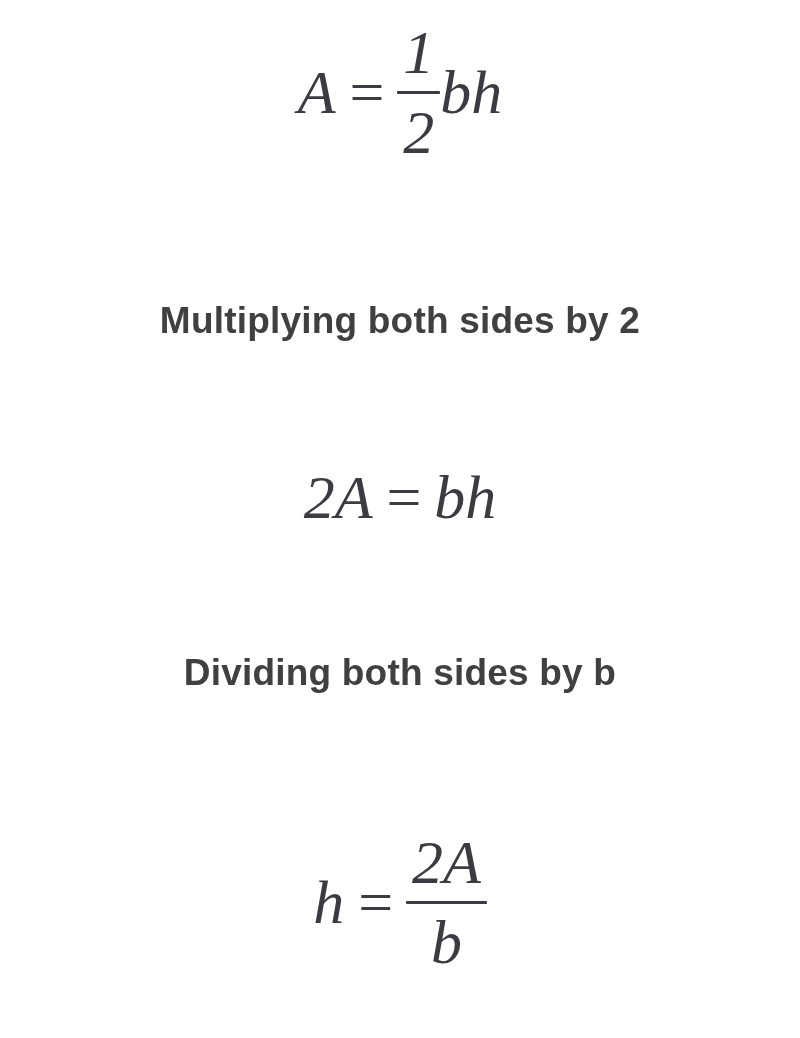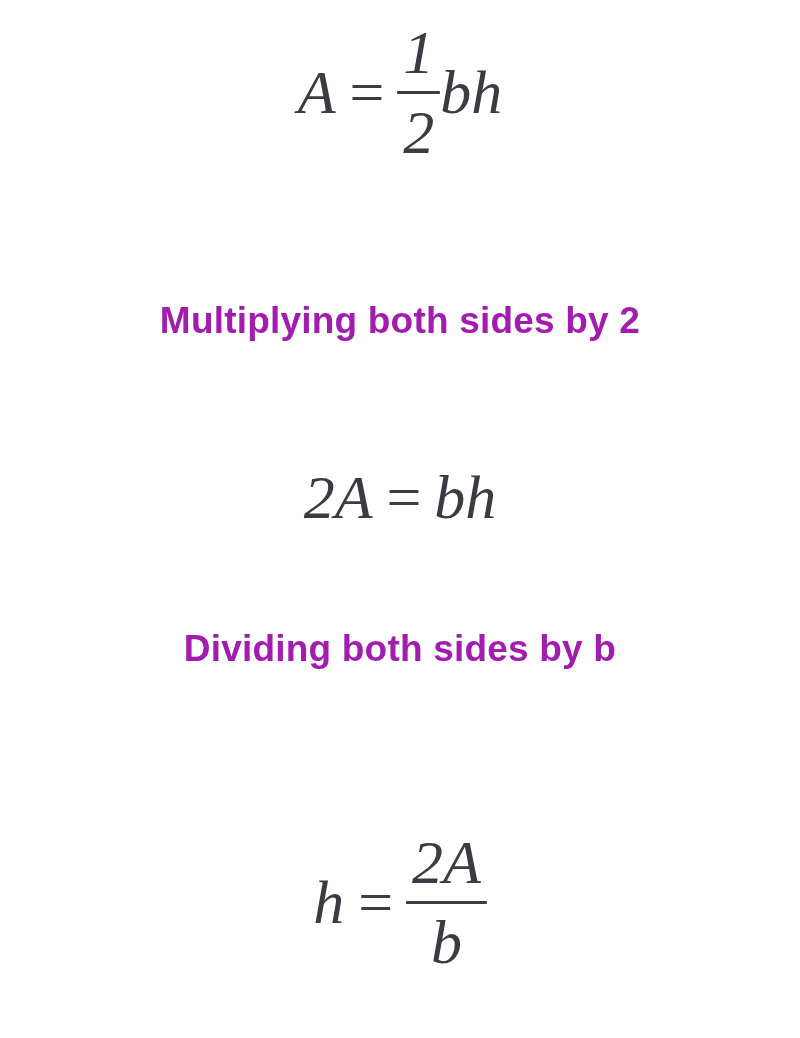--- a/index.html
+++ b/index.html
@@ -55,37 +55,37 @@
     height: 3px;
     background: #3b3b42;
     margin: 6px 0;
     border-radius: 1px;
   }
 
   
   .prose {
     font-family: "Liberation Sans", sans-serif;
     font-weight: 700;
-    color: #a21caf;
+    color: #404040;
     text-align: center;
     letter-spacing: 0.2px;
   }
 
   
   .row {
     position: absolute;
     left: 0;
     width: 100%;
     text-align: center;
   }
 
   #eq1 { top: 20px;  font-size: 62px; }
   #line1 { top: 300px; font-size: 37px; }
   #eq2 { top: 462px; font-size: 62px; }
-  #line2 { top: 628px; font-size: 37px; }
+  #line2 { top: 652px; font-size: 37px; }
   #eq3 { top: 830px; font-size: 62px; }
 </style>
 </head>
 <body>
 
 <div class="page">
 
   <div class="row math" id="eq1">
     <span>A</span>
     <span class="op">=</span>

